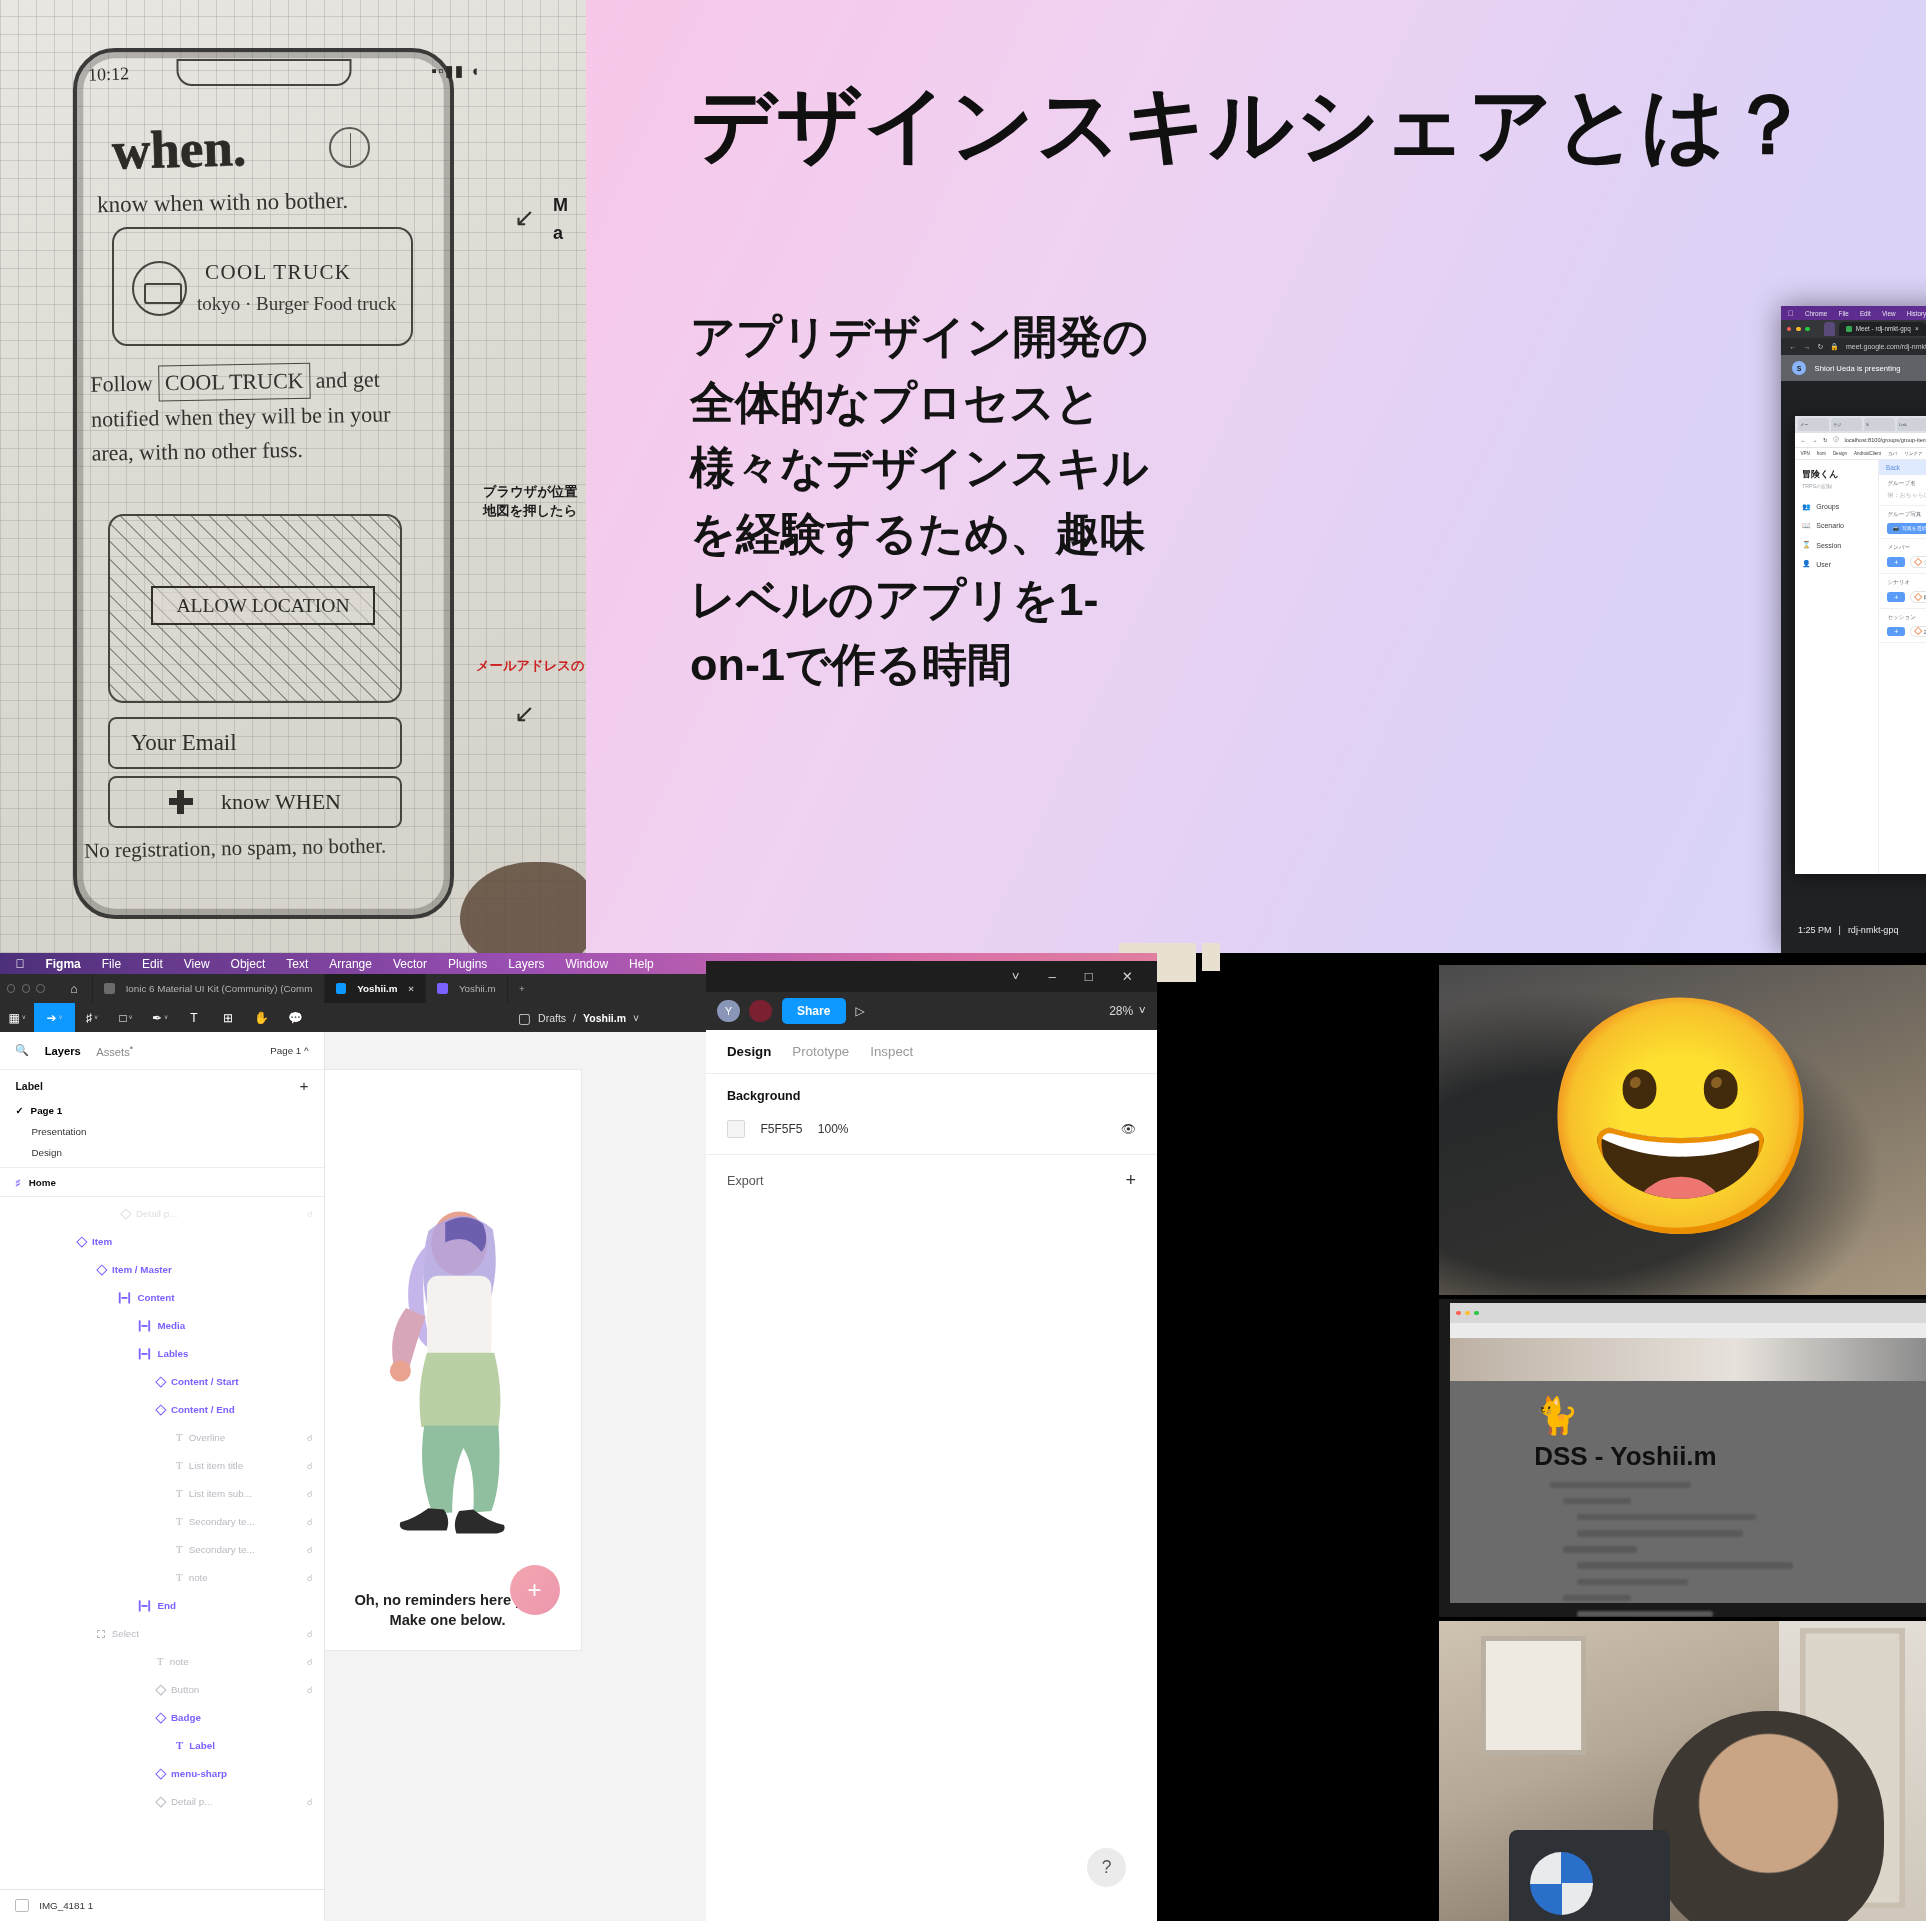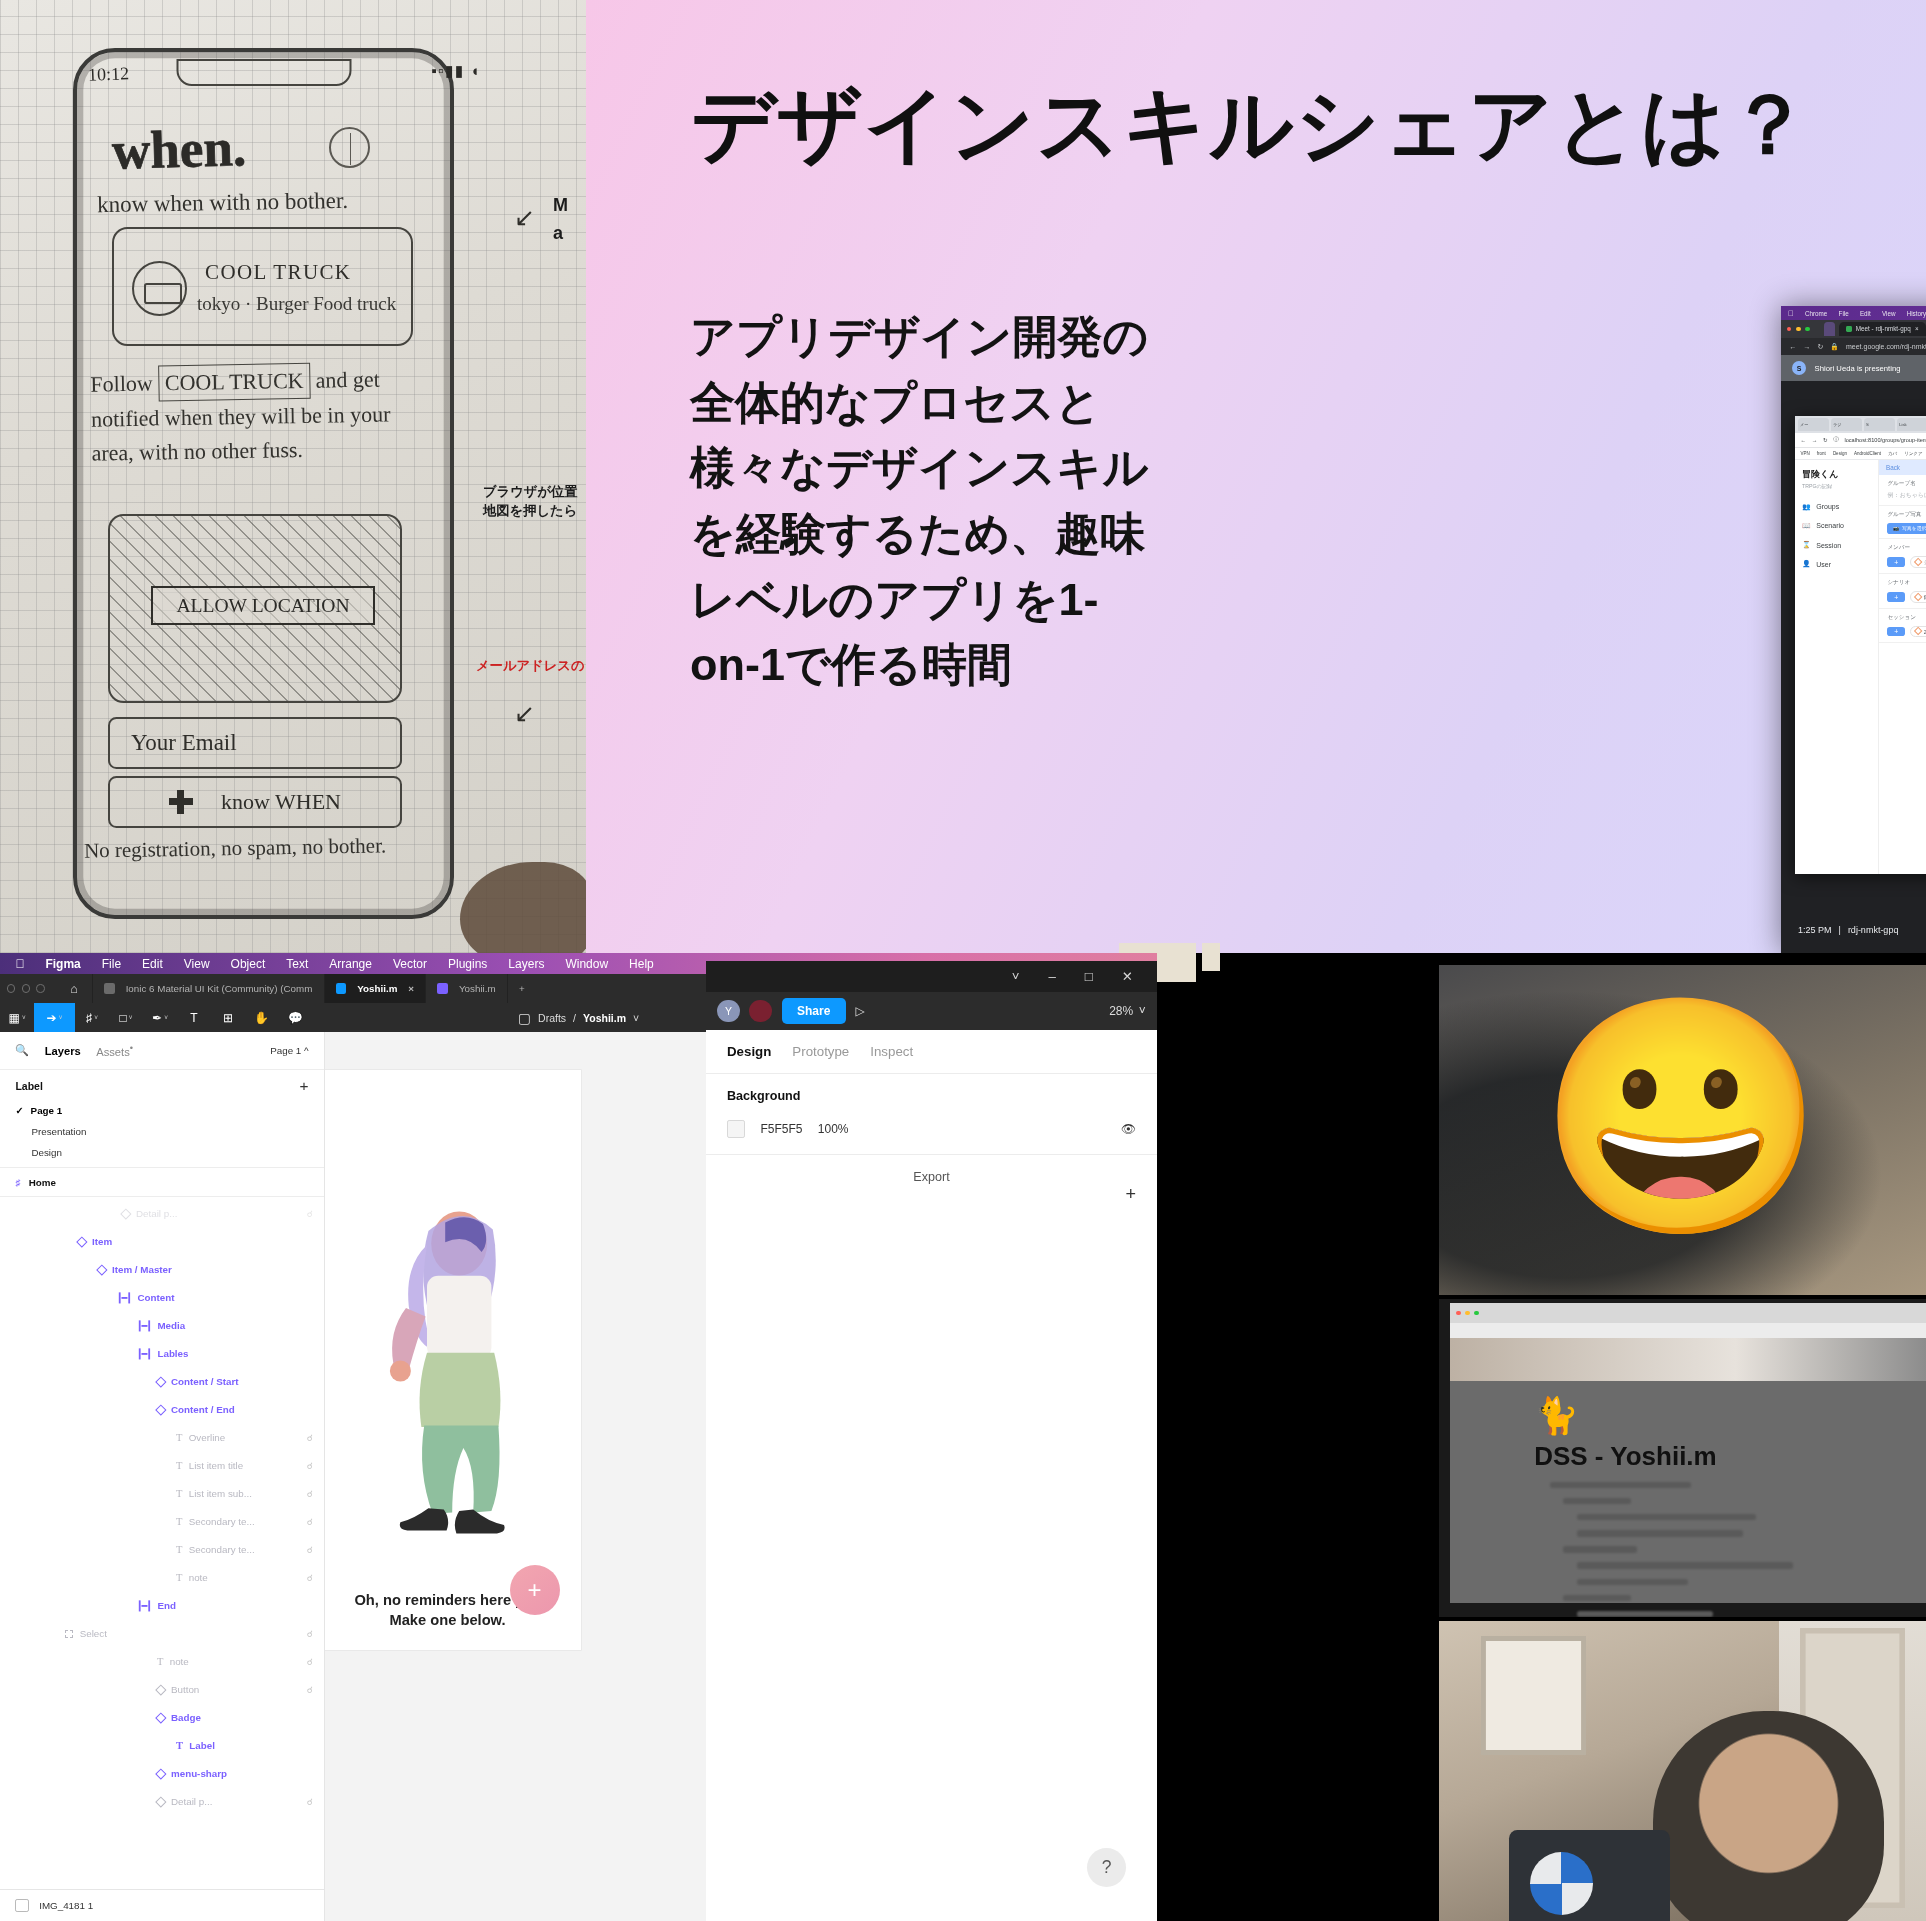--- a/index.html
+++ b/index.html
@@ -189,21 +189,21 @@
   .av { width: 22.4px; height: 22.4px; border-radius:50%; display:flex; align-items:center; justify-content:center; font-size: 10.5px; color:#fff;}
   .share { background:#0d99ff; color:#fff; border-radius:4.9px; padding: 5.6px 15.4px; font-size: 12px; font-weight:700; }
   .fr-zoom { margin-left: auto; margin-right: 11.2px; font-size: 12px; color:#ddd; display:flex; align-items:center; gap:5.6px;}
   .fr-panel { background:#fff; height: 892px; }
   .fr-tabs { display:flex; gap: 21px; padding: 14px 21px; font-size: 13.3px; color:#999; border-bottom:0.7px solid #ececec;}
   .fr-tabs .on { color:#111; font-weight:700; }
   .fr-sec { padding: 15.4px 21px; border-bottom:0.7px solid #ececec;}
   .fr-sec-h { font-size: 12.6px; font-weight:700; color:#111; }
   .fr-fill { display:flex; align-items:center; gap: 15.4px; margin-top: 17px; font-size: 12px; color:#333;}
   .swatch { width: 18px; height: 18px; border:0.7px solid #d8d8d8; background:#f5f5f5; border-radius:2.1px;}
-  .fr-export { display:flex; align-items:center; padding: 15.4px 21px; font-size: 12.6px; color:#555;flex-direction:column;}
+  .fr-export { display:flex; align-items:center; padding: 15.4px 21px; font-size: 12.6px; color:#555;}
   .fr-export .plus { margin-left:auto; font-size: 18px; color:#333;}
   .helpbtn { position:absolute; right: 31px; bottom: 34px; width: 39px; height: 39px; border-radius:50%; background:#ebebeb; display:flex; align-items:center; justify-content:center; font-size: 17.5px; color:#555; }
 
   
   .vid-top { position:absolute; left: 1439px; top: 965px; width: 487px; height: 330px; overflow:hidden;
      background: linear-gradient(150deg,#3c4348 0%, #6c6258 45%, #8d7f6e 100%); }
   .vt-inner { position:absolute; inset:0; background:
      radial-gradient(ellipse at 26% 64%, rgba(18,22,26,.75) 0 34%, transparent 62%),
      linear-gradient(160deg,#4a4a4c 0%, #7f7566 55%, #a89880 100%); }
   .emoji-face { position:absolute; left: 50%; top: 46%; transform: translate(-50%,-50%); font-size: 231px; line-height: 1; }
@@ -585,21 +585,21 @@
             </div>
           <div class="lyr dim" style="padding-left:176px;">
               <span class="ic-T">T</span>
               <span class="nm">note</span>
               <span class="eye">☌</span>
             </div>
           <div class="lyr violet" style="padding-left:137px;">
               <span class="ic-auto">┃━┃</span>
               <span class="nm">End</span>
             </div>
-          <div class="lyr dim" style="padding-left:65px;">
+          <div class="lyr dim" style="padding-left:97px;">
               <span class="ic-sel"></span>
               <span class="nm">Select</span>
               <span class="eye">☌</span>
             </div>
           <div class="lyr dim" style="padding-left:157px;">
               <span class="ic-T">T</span>
               <span class="nm">note</span>
               <span class="eye">☌</span>
             </div>
           <div class="lyr dim" style="padding-left:157px;">

